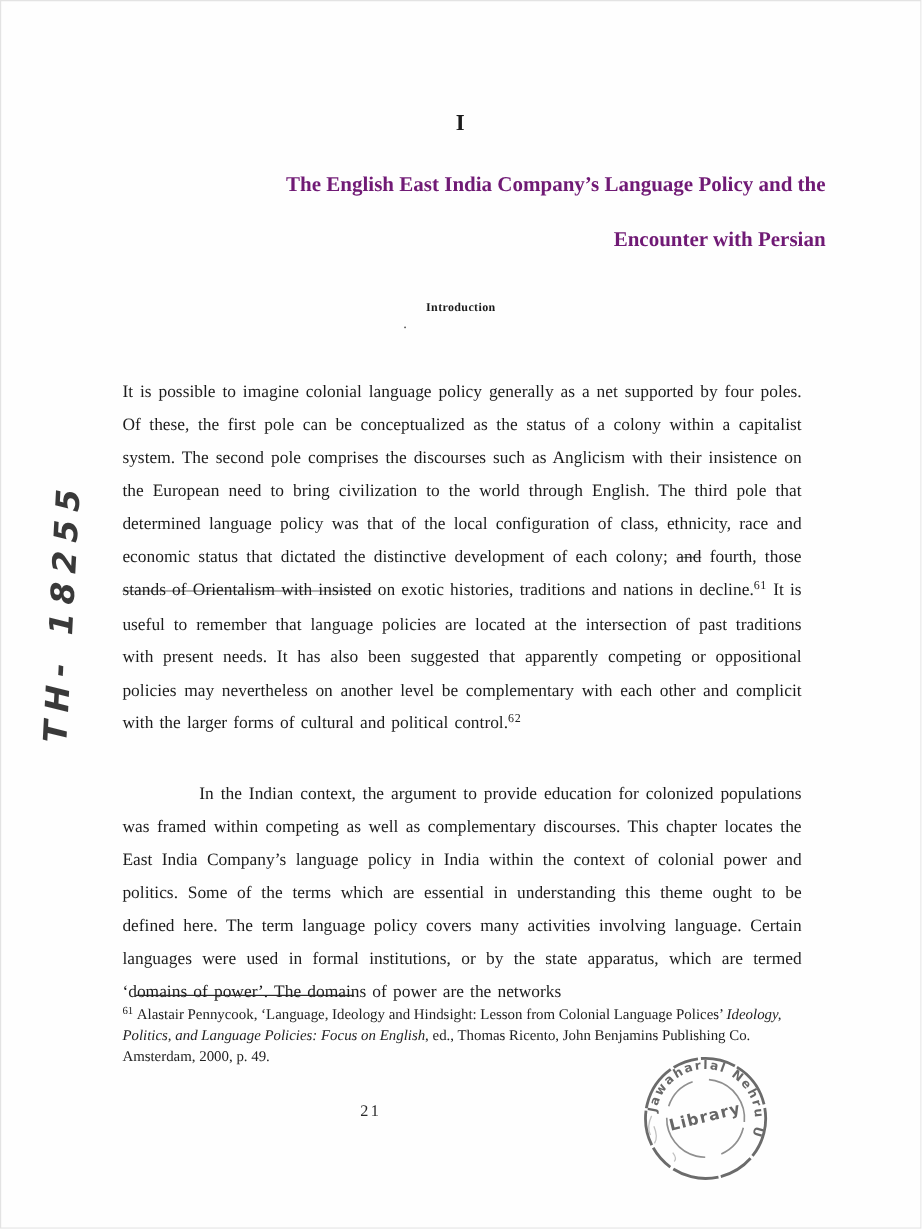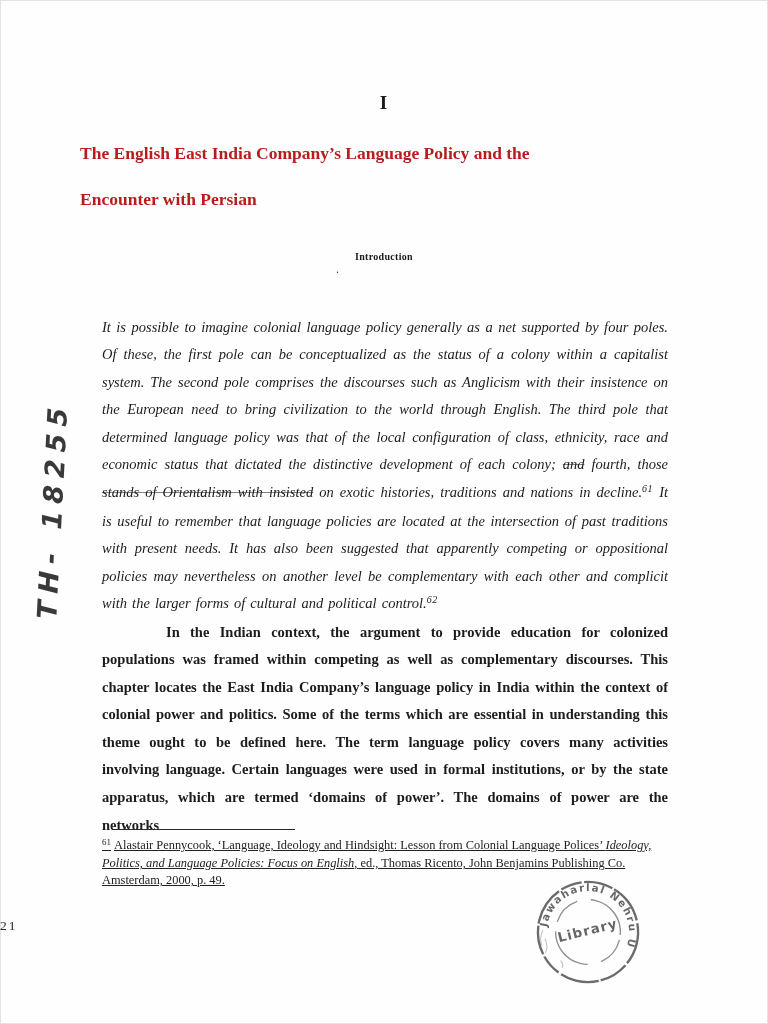--- a/index.html
+++ b/index.html
@@ -18,73 +18,72 @@
   }
 
   
   .chapter-number {
     position: absolute; top: 92px; left: 0; width: 768px;
     text-align: center; font-weight: bold; font-size: 19px;
     letter-spacing: 1px;
   }
   .chapter-title {
     position: absolute; top: 130px; left: 80px; width: 608px;
-    text-align: left; font-weight: bold; font-size: 17.5px;
-    line-height: 46px; color: #b91c1c;
+    text-align: right; font-weight: bold; font-size: 17.5px;
+    line-height: 46px; color: #701a75;
   }
   .chapter-title .title-line { display: block; }
   .section-heading {
     position: absolute; top: 251px; left: 0; width: 768px;
     text-align: center; font-weight: bold; font-size: 10px;
     letter-spacing: 0.3px;
   }
   .stray-mark {
     position: absolute; top: 262px; left: 336px;
     font-size: 12px; color: #444;
   }
 
   
   .body-paragraph {
     position: absolute; left: 102px; width: 566px;
     font-size: 14.5px; line-height: 27.6px;
     text-align: justify; color: #1c1c1c;
     word-spacing: 1.5px;
   }
-  .para-1 { top: 299px; font-style: italic; }
-  .para-2 { top: 604px; text-indent: 64px; font-weight: bold; }
+  .para-1 { top: 299px; }
+  .para-2 { top: 634px; text-indent: 64px; }
   .struck {
     text-decoration: line-through;
     text-decoration-color: rgba(25,25,25,0.55);
     text-decoration-thickness: 1px;
   }
   .footnote-ref {
     font-size: 10px; position: relative; top: -5.5px;
     letter-spacing: 0.5px;
   }
 
   
   .footnote-rule {
     position: absolute; top: 829px; left: 113px;
     width: 182px; height: 0;
     border-top: 1.6px solid #2a2a2a;
   }
   .footnotes {
     position: absolute; top: 837px; left: 102px; width: 566px;
     font-size: 12.4px; line-height: 17px; text-align: left;
     color: #222;
-    text-decoration: underline;
   }
   .footnote { margin: 0; }
   .fn-marker { font-size: 9px; position: relative; top: -4px; margin-right: 3px; }
   .fn-italic { font-style: italic; }
 
   
   .page-number {
     position: absolute; top: 918px; left: 0; width: 618px;
-    text-align: left; font-size: 13.5px; letter-spacing: 2px;
+    text-align: center; font-size: 13.5px; letter-spacing: 2px;
     color: #2a2a2a;
   }
 
   
   .accession {
     position: absolute; left: -53px; top: 490px;
     width: 220px; height: 40px;
     transform: rotate(-87deg);
     transform-origin: center center;
     font-family: "DejaVu Sans", sans-serif;

